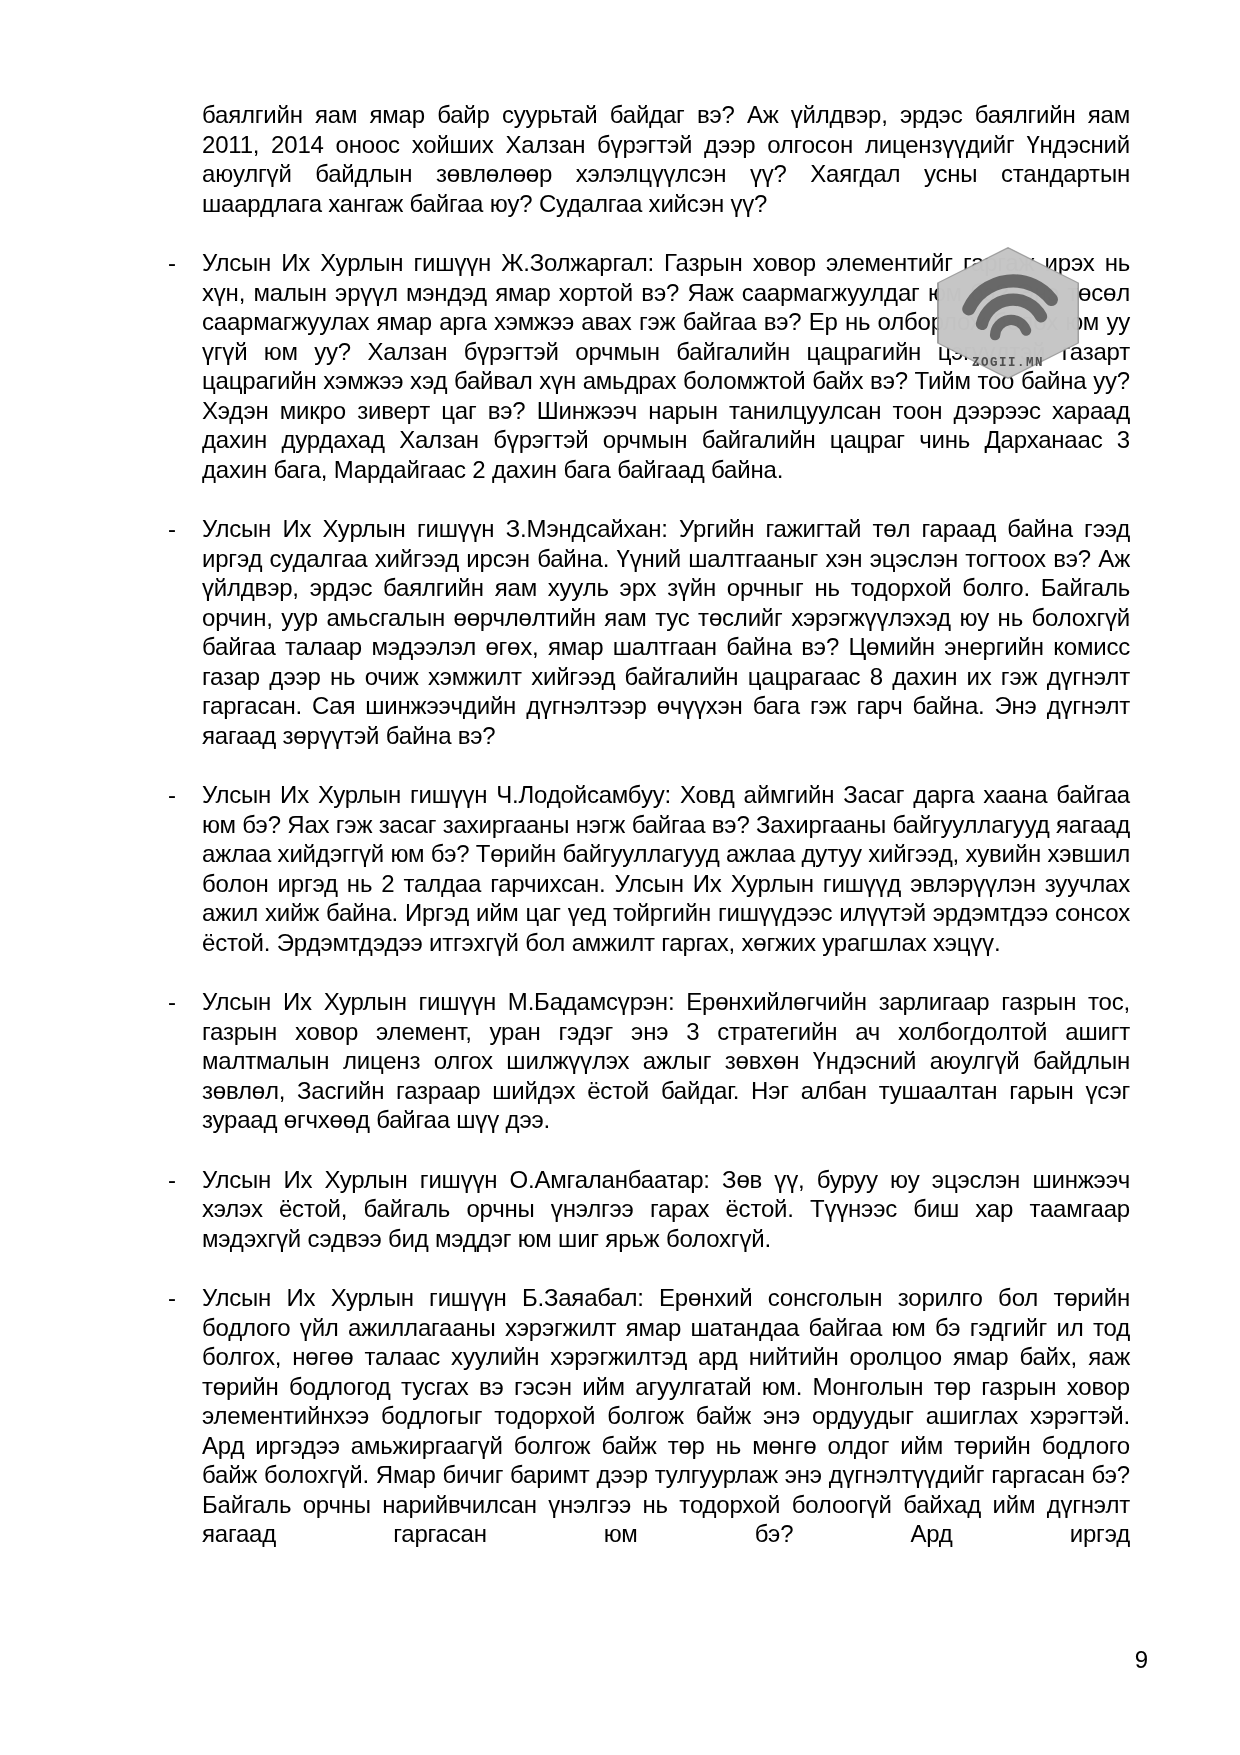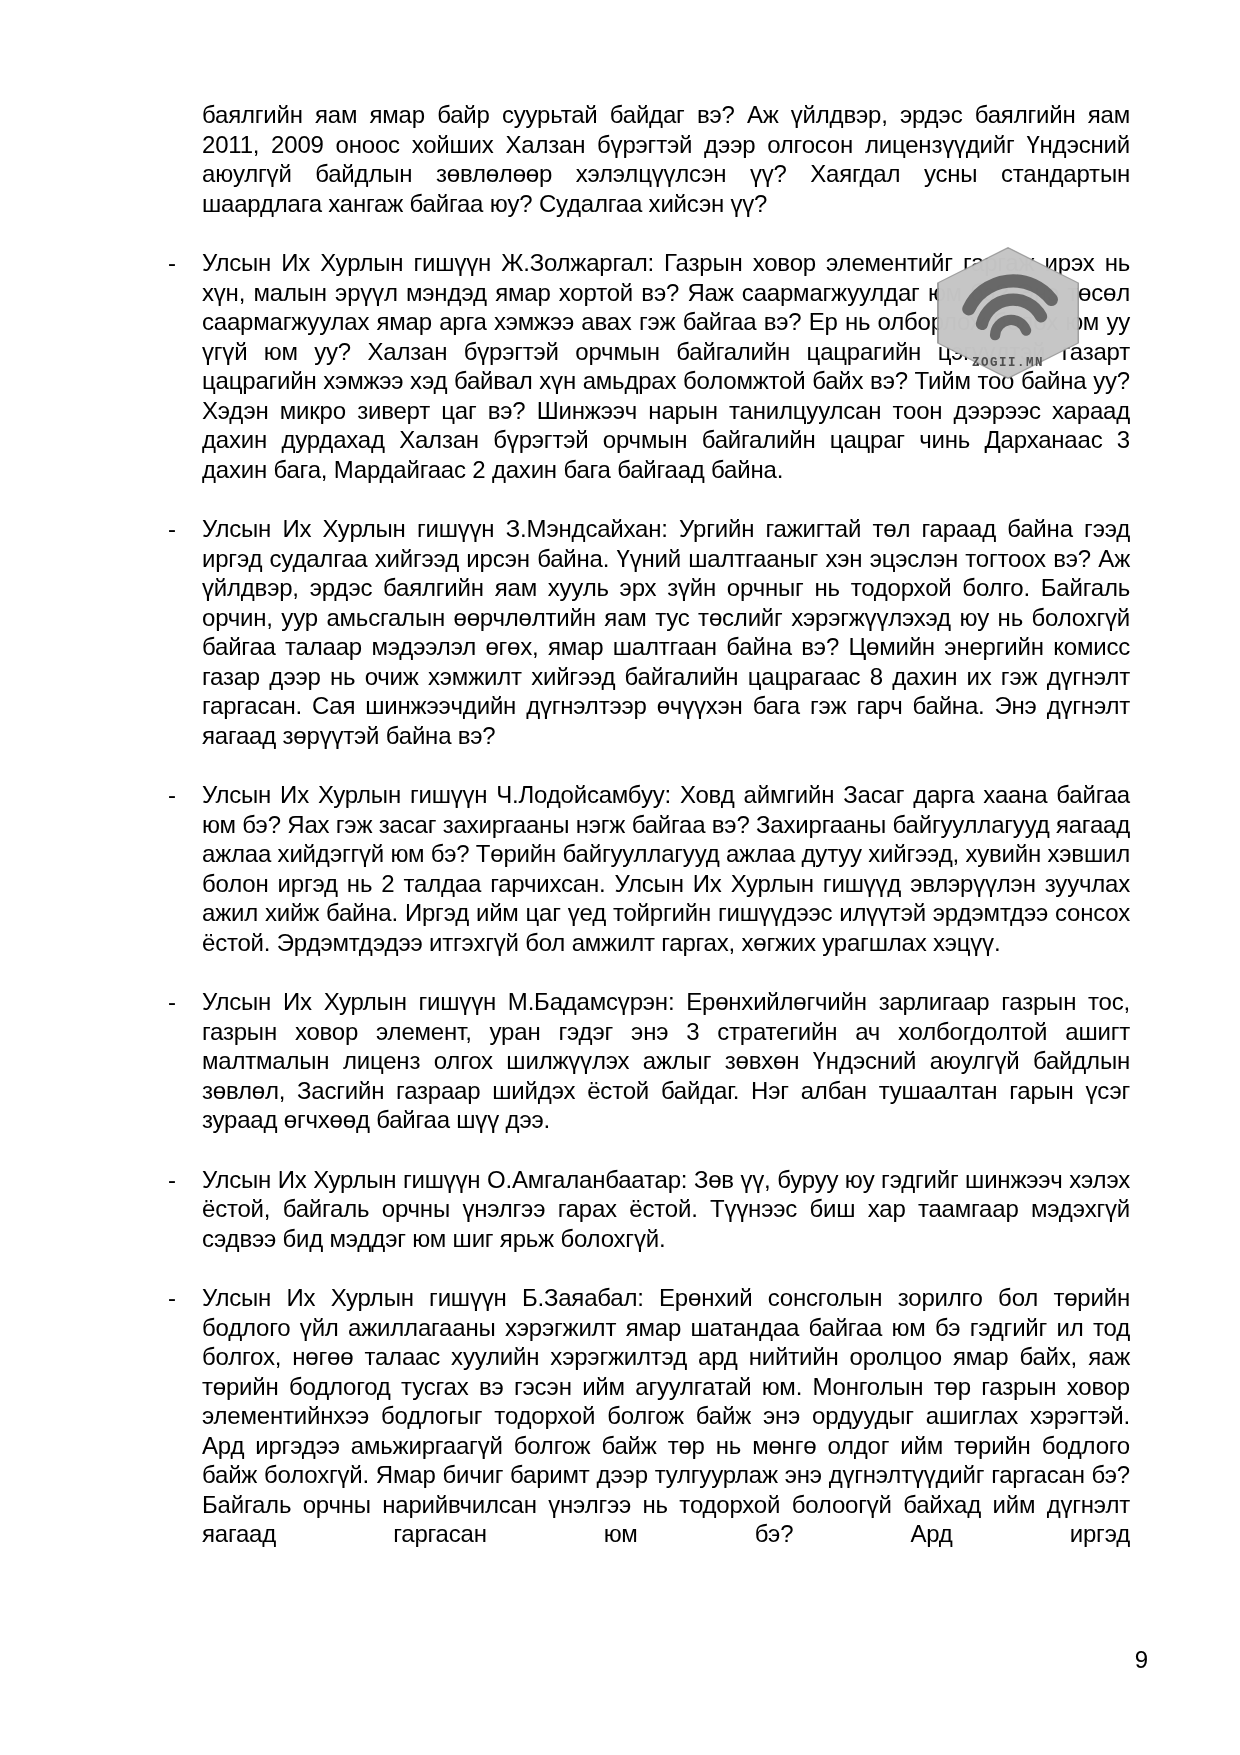--- a/index.html
+++ b/index.html
@@ -88,26 +88,26 @@
     line-height: 29.5px;
     text-align: right;
   }
 </style>
 </head>
 <body>
 
 <div class="page">
 
   <div class="content" id="paragraphs">
-      <div class="para"><span>баялгийн яам ямар байр суурьтай байдаг вэ? Аж үйлдвэр, эрдэс баялгийн яам 2011, 2009 оноос хойших Халзан бүрэгтэй дээр олгосон лицензүүдийг Үндэсний аюулгүй байдлын зөвлөлөөр хэлэлцүүлсэн үү? Хаягдал усны стандартын шаардлага хангаж байгаа юу? Судалгаа хийсэн үү?</span></div>
+      <div class="para"><span>баялгийн яам ямар байр суурьтай байдаг вэ? Аж үйлдвэр, эрдэс баялгийн яам 2011, 2014 оноос хойших Халзан бүрэгтэй дээр олгосон лицензүүдийг Үндэсний аюулгүй байдлын зөвлөлөөр хэлэлцүүлсэн үү? Хаягдал усны стандартын шаардлага хангаж байгаа юу? Судалгаа хийсэн үү?</span></div>
       <div class="para"><span class="dash">-</span><span>Улсын Их Хурлын гишүүн Ж.Золжаргал: Газрын ховор элементийг гаргаж ирэх нь хүн, малын эрүүл мэндэд ямар хортой вэ? Яаж саармагжуулдаг юм бэ? Энэ төсөл саармагжуулах ямар арга хэмжээ авах гэж байгаа вэ? Ер нь олборлож болох юм уу үгүй юм уу? Халзан бүрэгтэй орчмын байгалийн цацрагийн цэгүүдтэй газарт цацрагийн хэмжээ хэд байвал хүн амьдрах боломжтой байх вэ? Тийм тоо байна уу? Хэдэн микро зиверт цаг вэ? Шинжээч нарын танилцуулсан тоон дээрээс хараад дахин дурдахад Халзан бүрэгтэй орчмын байгалийн цацраг чинь Дарханаас 3 дахин бага, Мардайгаас 2 дахин бага байгаад байна.</span></div>
       <div class="para"><span class="dash">-</span><span>Улсын Их Хурлын гишүүн З.Мэндсайхан: Ургийн гажигтай төл гараад байна гээд иргэд судалгаа хийгээд ирсэн байна. Үүний шалтгааныг хэн эцэслэн тогтоох вэ? Аж үйлдвэр, эрдэс баялгийн яам хууль эрх зүйн орчныг нь тодорхой болго. Байгаль орчин, уур амьсгалын өөрчлөлтийн яам тус төслийг хэрэгжүүлэхэд юу нь болохгүй байгаа талаар мэдээлэл өгөх, ямар шалтгаан байна вэ? Цөмийн энергийн комисс газар дээр нь очиж хэмжилт хийгээд байгалийн цацрагаас 8 дахин их гэж дүгнэлт гаргасан. Сая шинжээчдийн дүгнэлтээр өчүүхэн бага гэж гарч байна. Энэ дүгнэлт яагаад зөрүүтэй байна вэ?</span></div>
       <div class="para"><span class="dash">-</span><span>Улсын Их Хурлын гишүүн Ч.Лодойсамбуу: Ховд аймгийн Засаг дарга хаана байгаа юм бэ? Яах гэж засаг захиргааны нэгж байгаа вэ? Захиргааны байгууллагууд яагаад ажлаа хийдэггүй юм бэ? Төрийн байгууллагууд ажлаа дутуу хийгээд, хувийн хэвшил болон иргэд нь 2 талдаа гарчихсан. Улсын Их Хурлын гишүүд эвлэрүүлэн зуучлах ажил хийж байна. Иргэд ийм цаг үед тойргийн гишүүдээс илүүтэй эрдэмтдээ сонсох ёстой. Эрдэмтдэдээ итгэхгүй бол амжилт гаргах, хөгжих урагшлах хэцүү.</span></div>
       <div class="para"><span class="dash">-</span><span>Улсын Их Хурлын гишүүн М.Бадамсүрэн: Ерөнхийлөгчийн зарлигаар газрын тос, газрын ховор элемент, уран гэдэг энэ 3 стратегийн ач холбогдолтой ашигт малтмалын лиценз олгох шилжүүлэх ажлыг зөвхөн Үндэсний аюулгүй байдлын зөвлөл, Засгийн газраар шийдэх ёстой байдаг. Нэг албан тушаалтан гарын үсэг зураад өгчхөөд байгаа шүү дээ.</span></div>
-      <div class="para"><span class="dash">-</span><span>Улсын Их Хурлын гишүүн О.Амгаланбаатар: Зөв үү, буруу юу гэдгийг шинжээч хэлэх ёстой, байгаль орчны үнэлгээ гарах ёстой. Түүнээс биш хар таамгаар мэдэхгүй сэдвээ бид мэддэг юм шиг ярьж болохгүй.</span></div>
+      <div class="para"><span class="dash">-</span><span>Улсын Их Хурлын гишүүн О.Амгаланбаатар: Зөв үү, буруу юу эцэслэн шинжээч хэлэх ёстой, байгаль орчны үнэлгээ гарах ёстой. Түүнээс биш хар таамгаар мэдэхгүй сэдвээ бид мэддэг юм шиг ярьж болохгүй.</span></div>
       <div class="para cutoff"><span class="dash">-</span><span>Улсын Их Хурлын гишүүн Б.Заяабал: Ерөнхий сонсголын зорилго бол төрийн бодлого үйл ажиллагааны хэрэгжилт ямар шатандаа байгаа юм бэ гэдгийг ил тод болгох, нөгөө талаас хуулийн хэрэгжилтэд ард нийтийн оролцоо ямар байх, яаж төрийн бодлогод тусгах вэ гэсэн ийм агуулгатай юм. Монголын төр газрын ховор элементийнхээ бодлогыг тодорхой болгож байж энэ ордуудыг ашиглах хэрэгтэй. Ард иргэдээ амьжиргаагүй болгож байж төр нь мөнгө олдог ийм төрийн бодлого байж болохгүй. Ямар бичиг баримт дээр тулгуурлаж энэ дүгнэлтүүдийг гаргасан бэ? Байгаль орчны нарийвчилсан үнэлгээ нь тодорхой болоогүй байхад ийм дүгнэлт яагаад гаргасан юм бэ? Ард иргэд</span></div>
     </div>
 
   <div class="watermark">
     <div class="hex-rim"></div>
     <div class="hex-fill"></div>
     <svg class="wm-swoosh" viewBox="0 0 100 90" aria-hidden="true">
       <path d="M 8 50 A 52 52 0 0 1 96 40" stroke-width="14" stroke="rgba(95,95,95,0.92)"></path>
       <path d="M 22 66 A 34 34 0 0 1 85 58" stroke-width="13" stroke="rgba(95,95,95,0.92)"></path>
       <path d="M 36 78 A 17 17 0 0 1 69 73" stroke-width="11" stroke="rgba(95,95,95,0.92)"></path>

